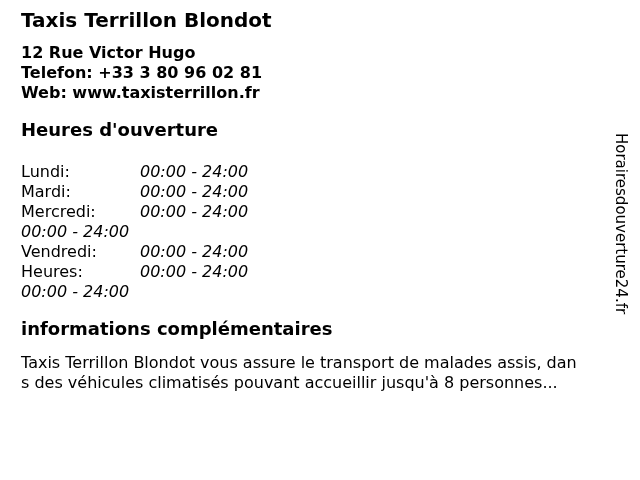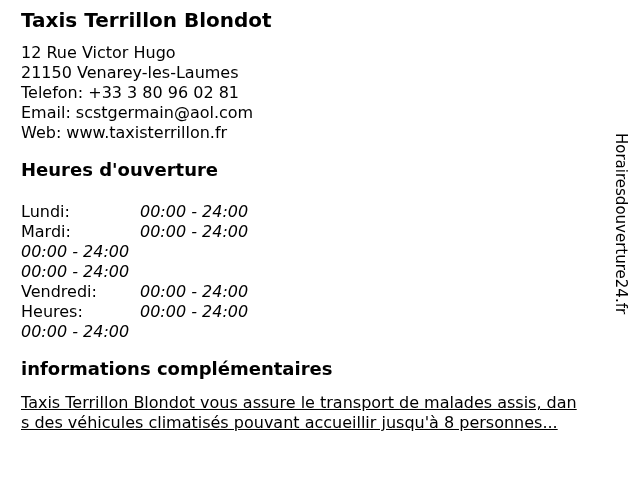--- a/index.html
+++ b/index.html
@@ -21,20 +21,21 @@
   h1.title {
     font-size: 20px;
     line-height: 24px;
     font-weight: bold;
     margin: 0 8px 11px 0;
   }
   .contact .line {
     font-size: 16px;
     line-height: 20px;
     white-space: nowrap;
+    font-weight: bold;
   }
   h2.section-heading {
     font-size: 18px;
     line-height: 20px;
     font-weight: bold;
     margin: 17px 0 14px 0;
   }
   .hours {
     font-size: 16px;
     line-height: 20px;
@@ -48,21 +49,20 @@
     white-space: nowrap;
   }
   .hours-row .time {
     white-space: nowrap;
     font-style: italic;
   }
   .info .line {
     font-size: 16px;
     line-height: 20px;
     white-space: nowrap;
-    text-decoration: underline;
   }
   .watermark {
     position: absolute;
     top: 133px;
     right: 8px;
     writing-mode: vertical-rl;
     text-orientation: mixed;
     font-size: 15px;
     line-height: 22px;
     white-space: nowrap;
@@ -70,38 +70,37 @@
   }
 </style>
 </head>
 <body>
 
 <div class="content">
   <h1 class="title">Taxis Terrillon Blondot</h1>
 
   <div class="contact">
       <div class="line">12 Rue Victor Hugo</div>
-      <div class="line">21150 Venarey-les-Laumes</div>
       <div class="line">Telefon: +33 3 80 96 02 81</div>
-      <div class="line">Email: scstgermain@aol.com</div>
       <div class="line">Web: www.taxisterrillon.fr</div>
     </div>
 
   <h2 class="section-heading">Heures d'ouverture</h2>
 
   <div class="hours">
       <div class="hours-row">
         <span class="day">Lundi:</span>
         <span class="time">00:00 - 24:00</span>
       </div>
       <div class="hours-row">
         <span class="day">Mardi:</span>
         <span class="time">00:00 - 24:00</span>
       </div>
       <div class="hours-row">
+        <span class="day">Mercredi:</span>
         <span class="time">00:00 - 24:00</span>
       </div>
       <div class="hours-row">
         <span class="time">00:00 - 24:00</span>
       </div>
       <div class="hours-row">
         <span class="day">Vendredi:</span>
         <span class="time">00:00 - 24:00</span>
       </div>
       <div class="hours-row">

